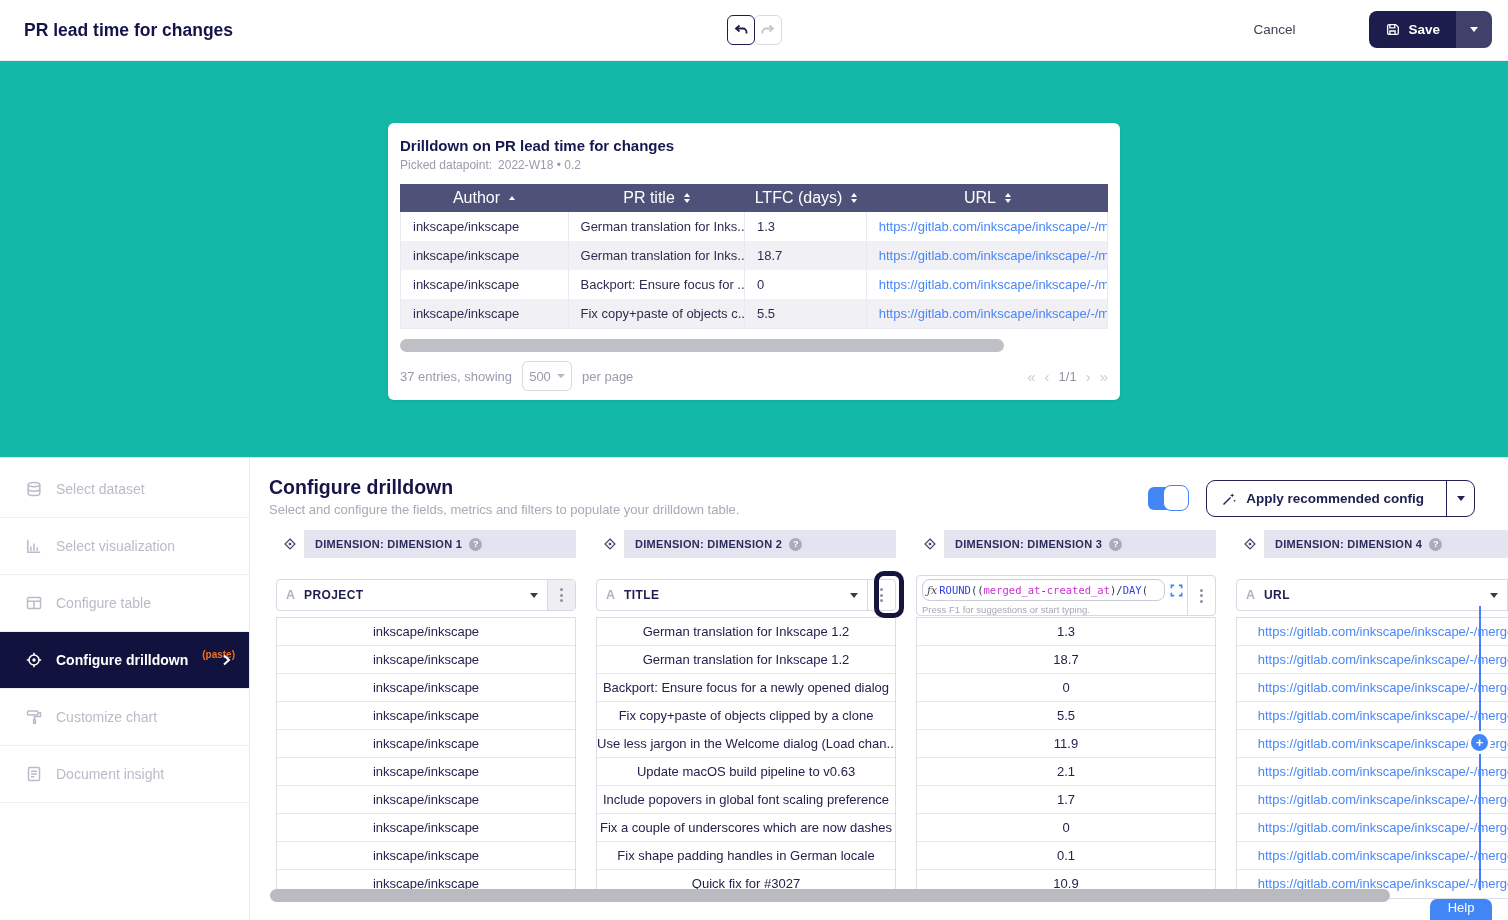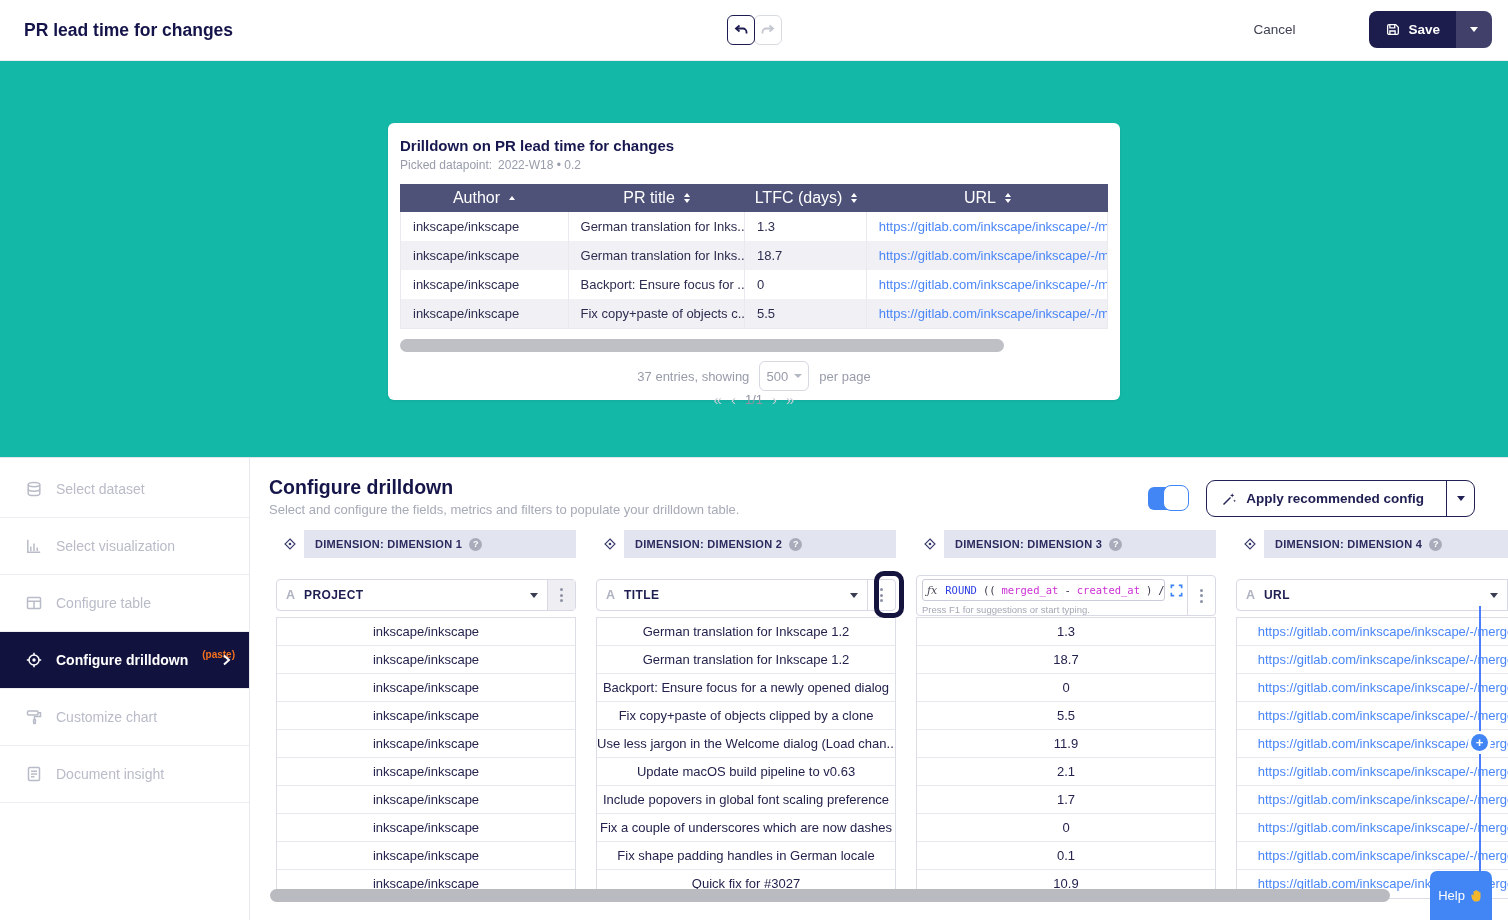--- a/index.html
+++ b/index.html
@@ -43,21 +43,21 @@
       border-top:4.5px solid #fff;display:block;}
   .sort{display:flex;flex-direction:column;gap:2px;}
   .dtable-body{height:117px;overflow:hidden;border:1px solid #e9eaef;border-top:none;box-sizing:border-box;}
   .tr{display:flex;height:29px;}
   .tr:nth-child(even){background:#f1f1f5;}
   .td{box-sizing:border-box;padding-left:12px;line-height:29px;font-size:13px;color:#2c2c50;
       white-space:nowrap;overflow:hidden;border-right:1px solid #e9eaef;}
   .td.c3{border-right:none;color:#4a86f7;}
   .card-scroll{margin-top:10px;height:13px;position:relative;}
   .card-thumb{position:absolute;left:0;top:0;width:604px;height:13px;background:#bec0c5;border-radius:7px;cursor:pointer;}
-  .card-footer{margin-top:9px;display:flex;justify-content:space-between;align-items:center;flex-direction:column;}
+  .card-footer{margin-top:9px;display:flex;justify-content:space-between;align-items:center;}
   .cf-left{display:flex;align-items:center;gap:10px;font-size:13px;color:#989caa;}
   .pp-select{width:48px;height:28px;border:1px solid #d6d8e2;border-radius:6px;background:#fff;
              display:flex;align-items:center;justify-content:center;gap:6px;color:#989caa;
              font-size:13px;cursor:pointer;}
   .tri-dn-g{width:0;height:0;border-left:4px solid transparent;border-right:4px solid transparent;
             border-top:4.5px solid #b4b8c4;}
   .cf-right{display:flex;align-items:center;gap:9px;font-size:15px;color:#c9ccd6;}
   .pg-num{font-size:13px;color:#9094a3;}
   .pager{cursor:pointer;}
   
@@ -103,44 +103,44 @@
   .caret-nav{width:0;height:0;border-left:4px solid transparent;border-right:4px solid transparent;
              border-top:5px solid #3a3d52;margin-right:9px;}
   .dots-seg{width:27px;align-self:stretch;border-left:1px solid #d7d9e4;display:flex;flex-direction:column;
             align-items:center;justify-content:center;gap:2.5px;cursor:pointer;}
   .gray-dots .dots-seg{background:#efeff3;}
   .dots-seg span{width:3px;height:3px;border-radius:50%;background:#8d91a4;display:block;}
   .formula-box{position:absolute;left:0;top:45px;width:300px;height:41px;border:1px solid #d7d9e4;
                border-radius:4px;background:#fff;box-sizing:border-box;display:flex;align-items:stretch;}
   .f-main{flex:1;padding:3px 3px 0 5px;overflow:hidden;}
   .f-row{display:flex;align-items:center;gap:4px;}
-  .f-input{flex:1;height:22px;border:1px solid #caccd9;border-radius:3px;display:flex;align-items:center;
-           padding:0 4px;gap:6px;white-space:nowrap;overflow:hidden;box-sizing:border-box;cursor:text;}
+  .f-input{flex:1;height:22px;border:1px solid #caccd9;border-radius:8px;display:flex;align-items:center;
+           padding:0 4px;gap:0;white-space:nowrap;overflow:hidden;box-sizing:border-box;cursor:text;}
   .fx{font-family:"DejaVu Serif",serif;font-style:italic;font-size:11px;color:#4a4a5a;margin-right:2px;}
   .tk{font-family:"DejaVu Sans Mono",monospace;font-size:10.5px;}
   .tk.fn{color:#2d3fe3;}.tk.field{color:#cc2fd4;}.tk.p{color:#35354a;}
   .f-expand{display:flex;align-items:center;cursor:pointer;}
   .f-hint{font-size:9.5px;color:#a4a8b4;margin-top:3px;white-space:nowrap;}
   .dim-table{position:absolute;left:0;top:87px;width:300px;border:1px solid #dbdde7;box-sizing:border-box;background:#fff;}
   .g-row{height:28px;line-height:27px;border-bottom:1px solid #e7e8ee;font-size:13px;color:#23234e;
          text-align:center;white-space:nowrap;overflow:hidden;box-sizing:border-box;}
   .g-row:last-child{border-bottom:none;}
   .g-row.link{color:#4a86f7;cursor:pointer;}
   .menu-ring{position:absolute;left:598px;top:40px;width:30px;height:47px;border:5px solid #14143f;
              border-radius:10px;box-sizing:border-box;pointer-events:none;}
   .vline{position:absolute;left:1229px;top:148px;width:2px;height:284px;background:#4a7dfb;}
   .add-dim{position:absolute;left:1221px;top:276px;width:17px;height:17px;border-radius:50%;background:#4286f5;
            color:#fff;font-size:13px;font-weight:700;display:flex;align-items:center;justify-content:center;
            box-shadow:0 0 0 3px #fff;cursor:pointer;line-height:1;}
   .hscroll{position:absolute;left:20px;top:431px;width:1120px;height:13px;border-radius:7px;background:#b9bbc0;
            z-index:6;cursor:pointer;}
   
-  .help-btn{position:absolute;right:16px;bottom:0;width:62px;height:49px;background:#4286f5;border:none;
+  .help-btn{position:absolute;right:16px;bottom:0;width:62px;height:21px;background:#4286f5;border:none;
             border-radius:7px 7px 0 0;color:#fff;font-size:13px;font-family:inherit;display:flex;
-            align-items:center;justify-content:center;gap:5px;cursor:pointer;z-index:10;}
+            align-items:center;justify-content:center;gap:5px;cursor:pointer;z-index:10;flex-direction:column;}
 </style>
 </head>
 <body>
 
 <header class="topbar">
   <h1 class="page-title">PR lead time for changes</h1>
   <div class="history">
     <button class="hbtn undo">
       <svg width="16" height="16" viewBox="0 0 16 16" fill="none" stroke="currentColor" stroke-width="1.8">
           <path d="M6.5 3.5 3 6.5l3.5 3"></path>

